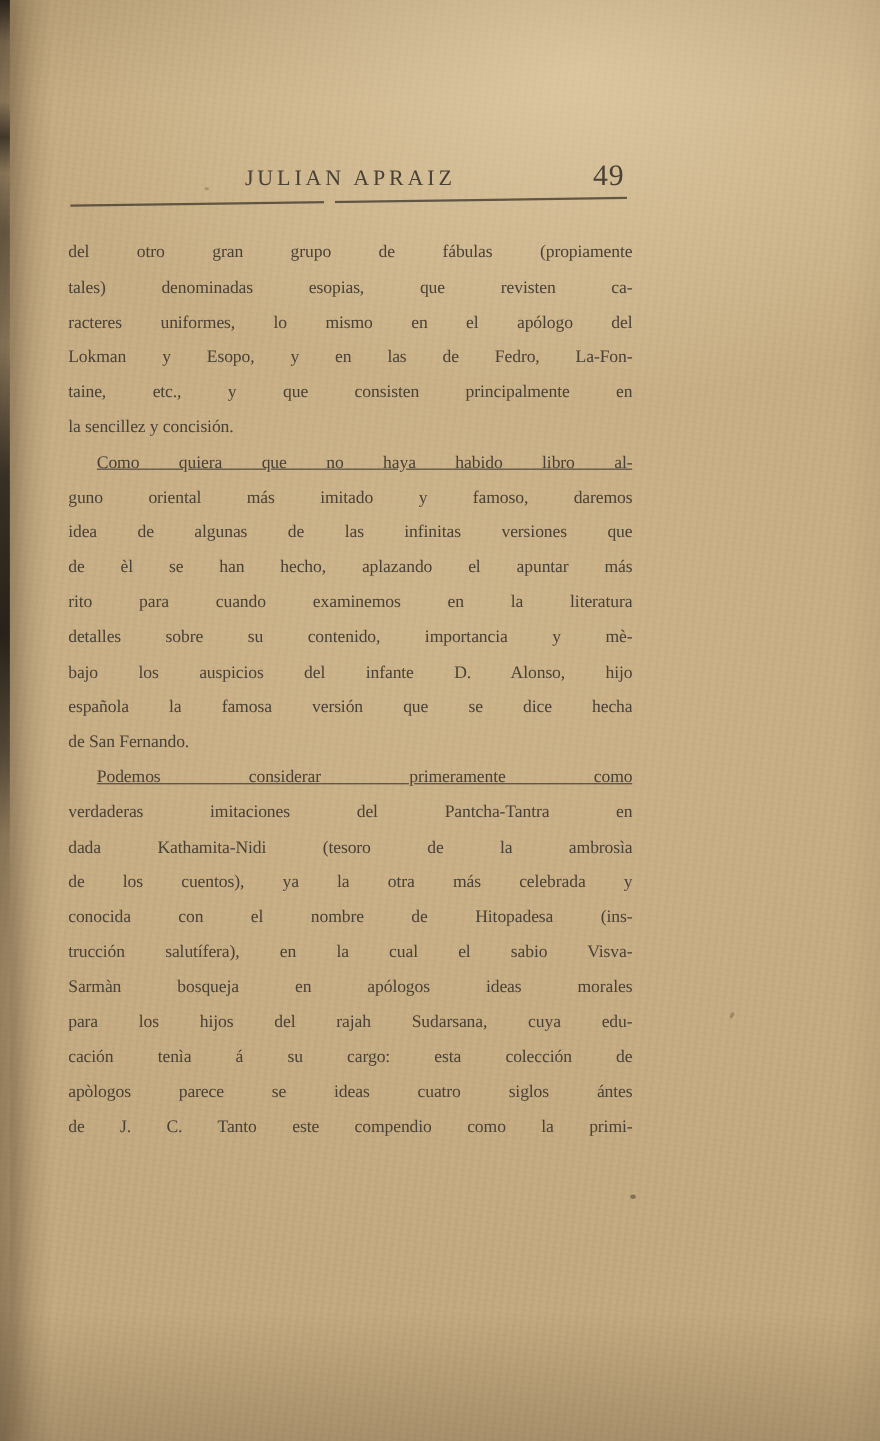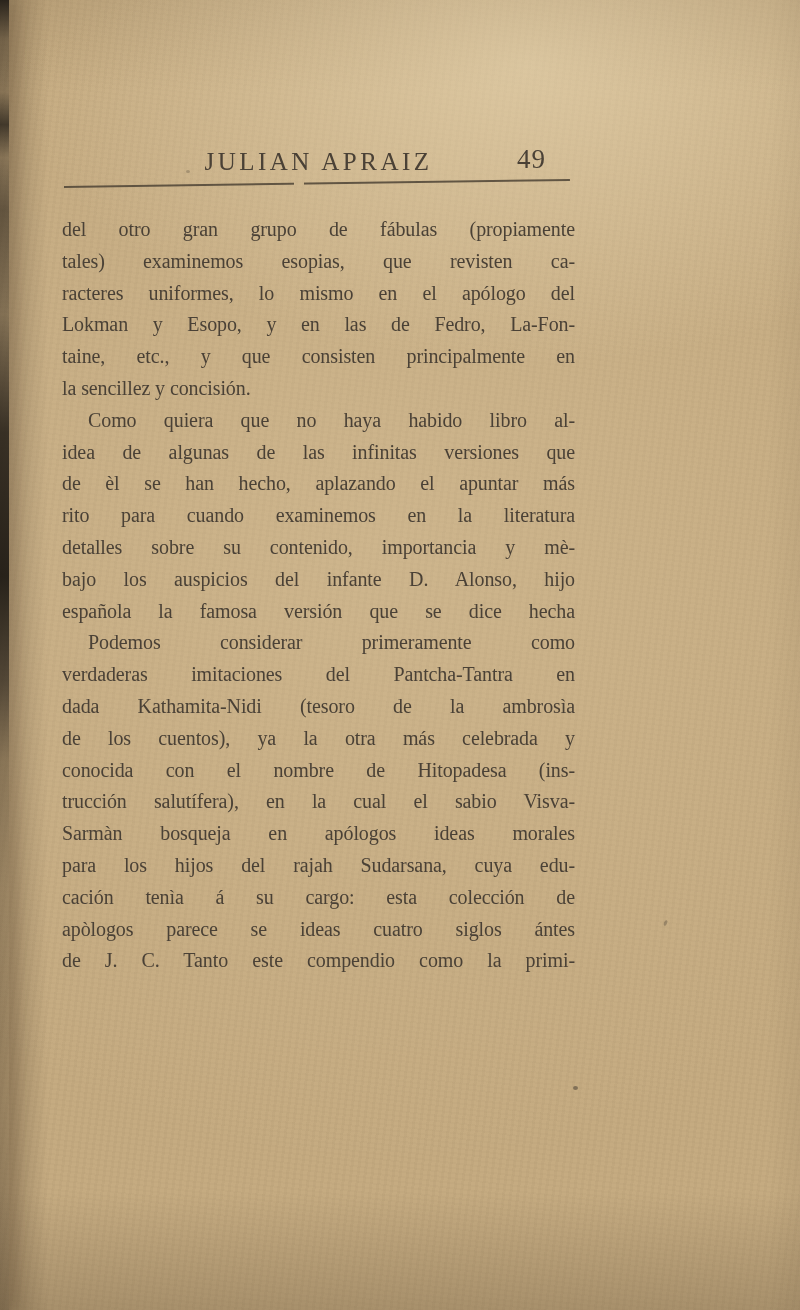--- a/index.html
+++ b/index.html
@@ -35,28 +35,28 @@
       rgba(26,22,17,0.90) 44%, rgba(38,32,25,0.65) 52%,
       rgba(92,76,54,0.38) 58%, rgba(120,100,72,0.22) 68%,
       rgba(120,100,72,0.12) 84%, rgba(90,74,54,0.25) 100%);
     box-shadow: 6px 0 14px rgba(88,70,46,0.35);
   }
   .running-title {
     position: absolute;
     left: 62px; top: 150px;
     width: 513px;
     text-align: center;
-    font-size: 25px;
+    font-size: 20px;
     letter-spacing: 3.5px;
     line-height: 24px;
     white-space: nowrap;
   }
   .page-number {
     position: absolute;
-    left: 486px; top: 144px;
+    left: 508px; top: 144px;
     width: 60px;
     text-align: right;
     font-size: 27px;
     line-height: 30px;
     letter-spacing: 1px;
   }
   .header-rule {
     position: absolute;
     left: 64px; top: 186px;
     width: 506px; height: 2px;
@@ -69,33 +69,34 @@
     opacity: 0.85;
   }
   .body-text {
     position: absolute;
     left: 62px; top: 214px;
     width: 513px;
   }
   .line {
     height: 31.8px;
     line-height: 31.8px;
-    font-size: 20px;
+    font-size: 16px;
     letter-spacing: -0.1px;
     text-align: justify;
     text-align-last: justify;
     overflow: hidden;
     white-space: normal;
   }
   .line.flush {
     text-align-last: left;
     font-family: Liberation Serif, serif;
   }
   .paragraph.indent .line:first-child {
     text-indent: 26px;
+    text-decoration: underline;
   }
   .it { }
   .ink-speck {
     position: absolute;
     border-radius: 50%;
     background: rgba(74,65,54,0.55);
   }
   .speck-a { left: 573px; top: 1086px; width: 5px; height: 4px; }
   .speck-b { left: 664px; top: 920px; width: 3px; height: 6px; transform: rotate(25deg); background: rgba(74,65,54,0.35); }
   .speck-c { left: 186px; top: 170px; width: 4px; height: 3px; background: rgba(74,65,54,0.3); }
@@ -108,34 +109,36 @@
 
   <div class="running-title">JULIAN APRAIZ</div>
 
   <div class="page-number">49</div>
 
   <div class="header-rule"></div>
 
   <div class="body-text">
       <div class="paragraph">
         <div class="line"><span>del otro gran grupo de fábulas (propiamente</span></div>
-        <div class="line"><span>tales) examinemos </span><span class="it">esopias</span><span>, que revisten ca-</span></div>
+        <div class="line"><span>tales) denominadas </span><span class="it">esopias</span><span>, que revisten ca-</span></div>
         <div class="line"><span>racteres uniformes, lo mismo en el apólogo del</span></div>
         <div class="line"><span>Lokman y Esopo, y en las de Fedro, La-Fon-</span></div>
         <div class="line"><span>taine, etc., y que consisten principalmente en</span></div>
         <div class="line flush"><span>la sencillez y concisión.</span></div>
       </div>
       <div class="paragraph indent">
         <div class="line"><span>Como quiera que no haya habido libro al-</span></div>
+        <div class="line"><span>guno oriental más imitado y famoso, daremos</span></div>
         <div class="line"><span>idea de algunas de las infinitas versiones que</span></div>
         <div class="line"><span>de èl se han hecho, aplazando el apuntar más</span></div>
         <div class="line"><span>rito para cuando examinemos en la literatura</span></div>
         <div class="line"><span>detalles sobre su contenido, importancia y mè-</span></div>
         <div class="line"><span>bajo los auspicios del infante D. Alonso, hijo</span></div>
         <div class="line"><span>española la famosa versión que se dice hecha</span></div>
+        <div class="line flush"><span>de San Fernando.</span></div>
       </div>
       <div class="paragraph indent">
         <div class="line"><span>Podemos considerar primeramente como</span></div>
         <div class="line"><span>verdaderas imitaciones del Pantcha-Tantra en</span></div>
         <div class="line"><span>dada </span><span class="it">Kathamita-Nidi</span><span> (tesoro de la ambrosìa</span></div>
         <div class="line"><span>de los cuentos), ya la otra más celebrada y</span></div>
         <div class="line"><span>conocida con el nombre de </span><span class="it">Hitopadesa</span><span> (ins-</span></div>
         <div class="line"><span>trucción salutífera), en la cual el sabio Visva-</span></div>
         <div class="line"><span>Sarmàn bosqueja en apólogos ideas morales</span></div>
         <div class="line"><span>para los hijos del rajah Sudarsana, cuya edu-</span></div>

